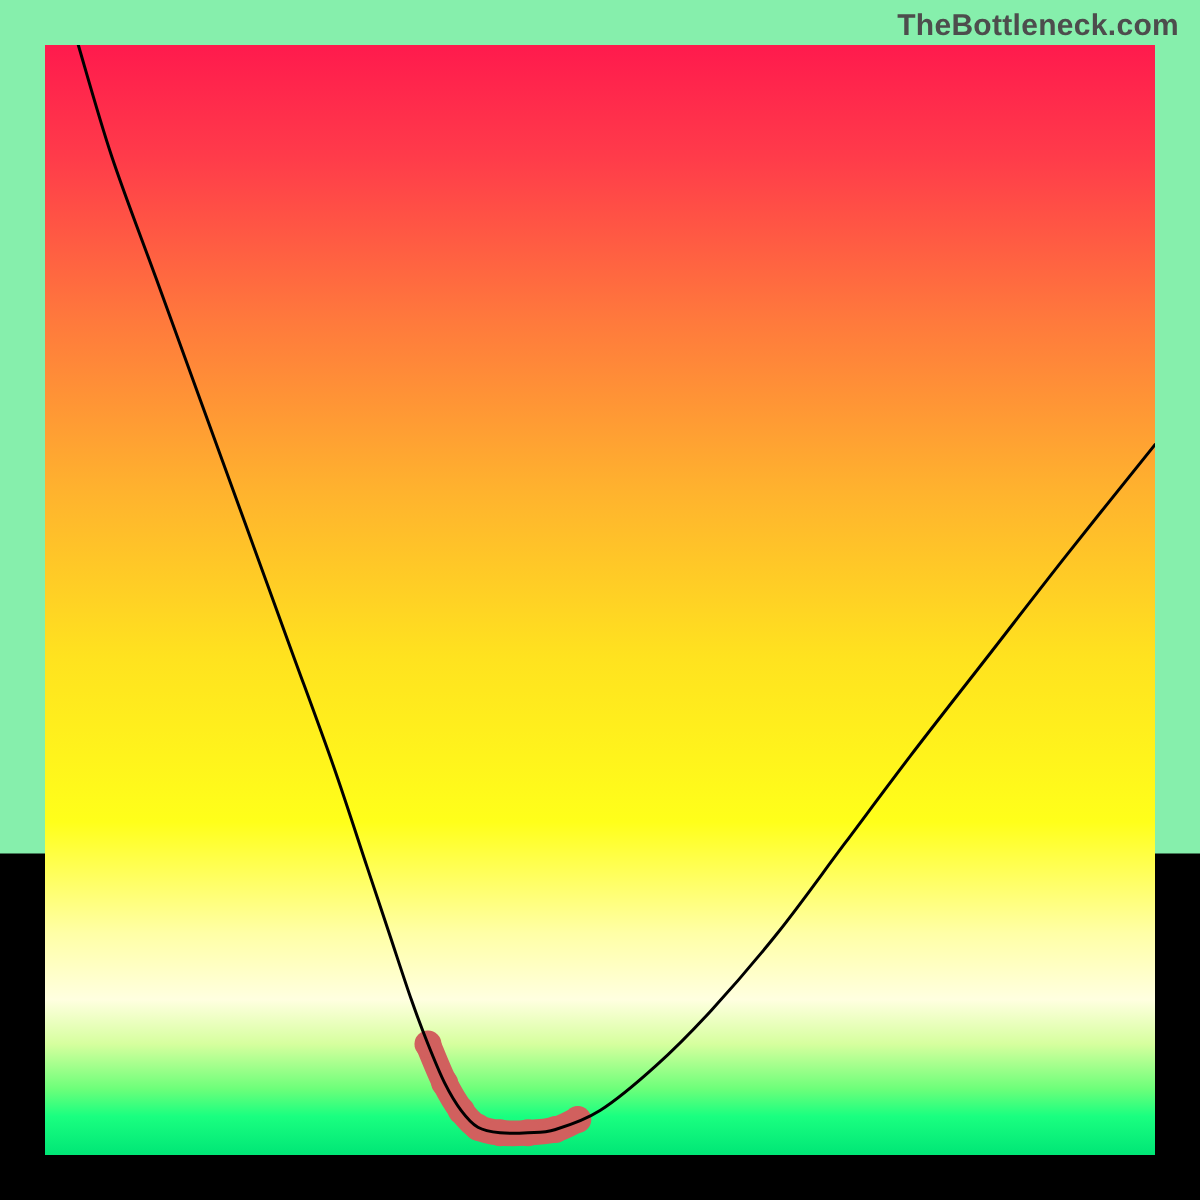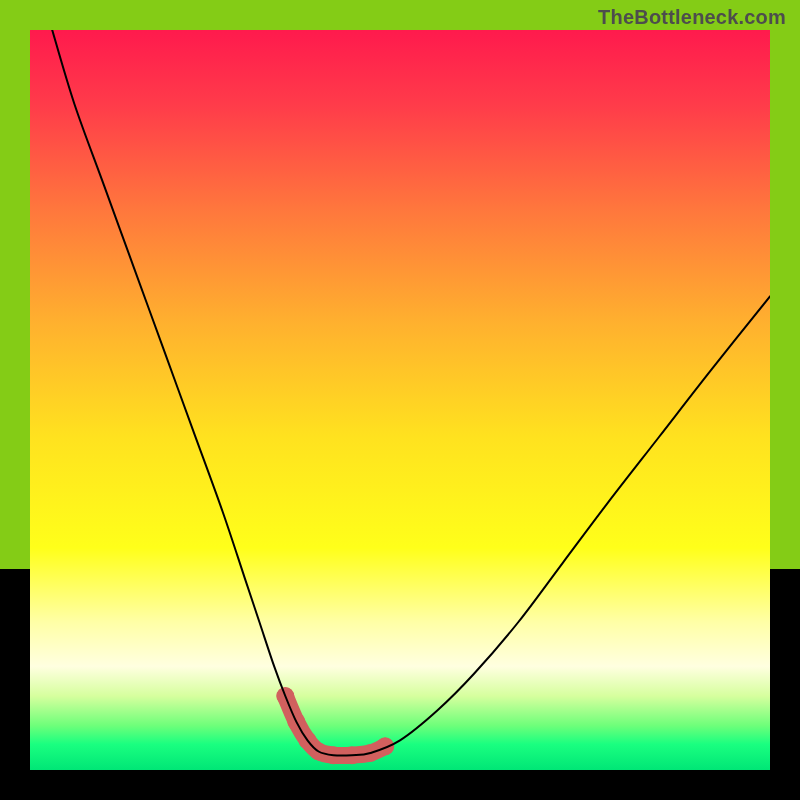--- a/index.html
+++ b/index.html
@@ -8,21 +8,21 @@
     width: 800px;
     height: 800px;
     background: #000;
     overflow: hidden;
     font-family: Arial, Helvetica, sans-serif;
   }
   .stage {
     position: relative;
     width: 800px;
     height: 569px;
-    background: #84cc16;
+    background: #86efac;
   }
   .watermark {
     position: absolute;
     top: 6px;
     right: 14px;
     color: #4d4d4d;
     font-size: 20px;
     font-weight: 600;
     letter-spacing: 0.2px;
     z-index: 30;

